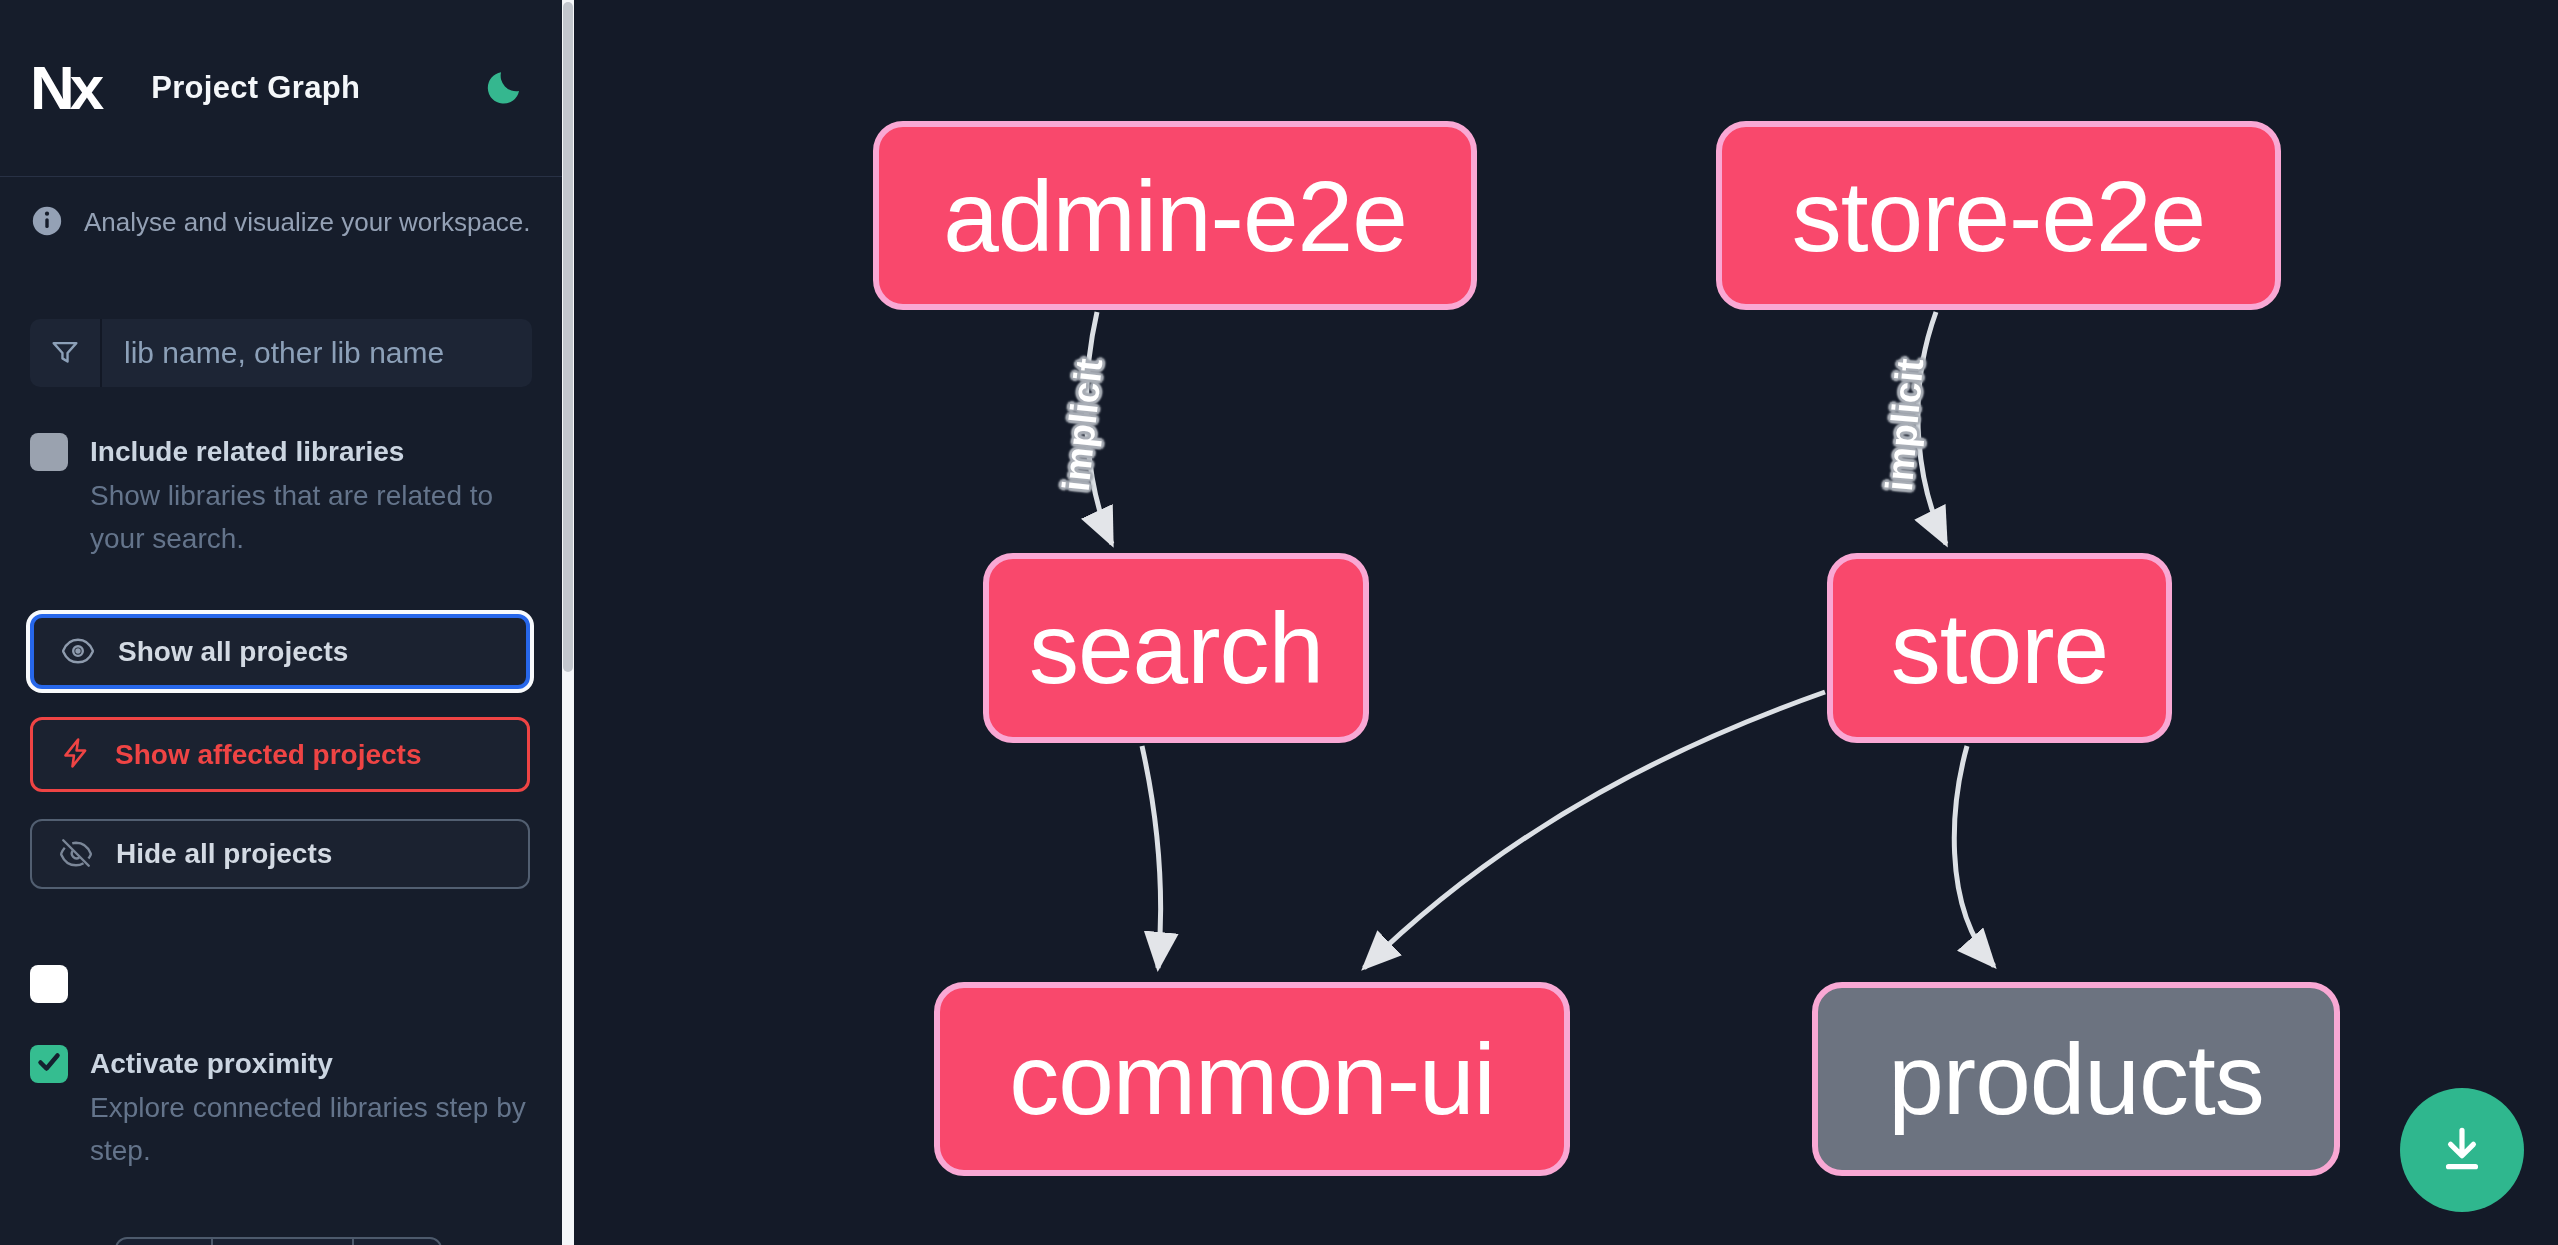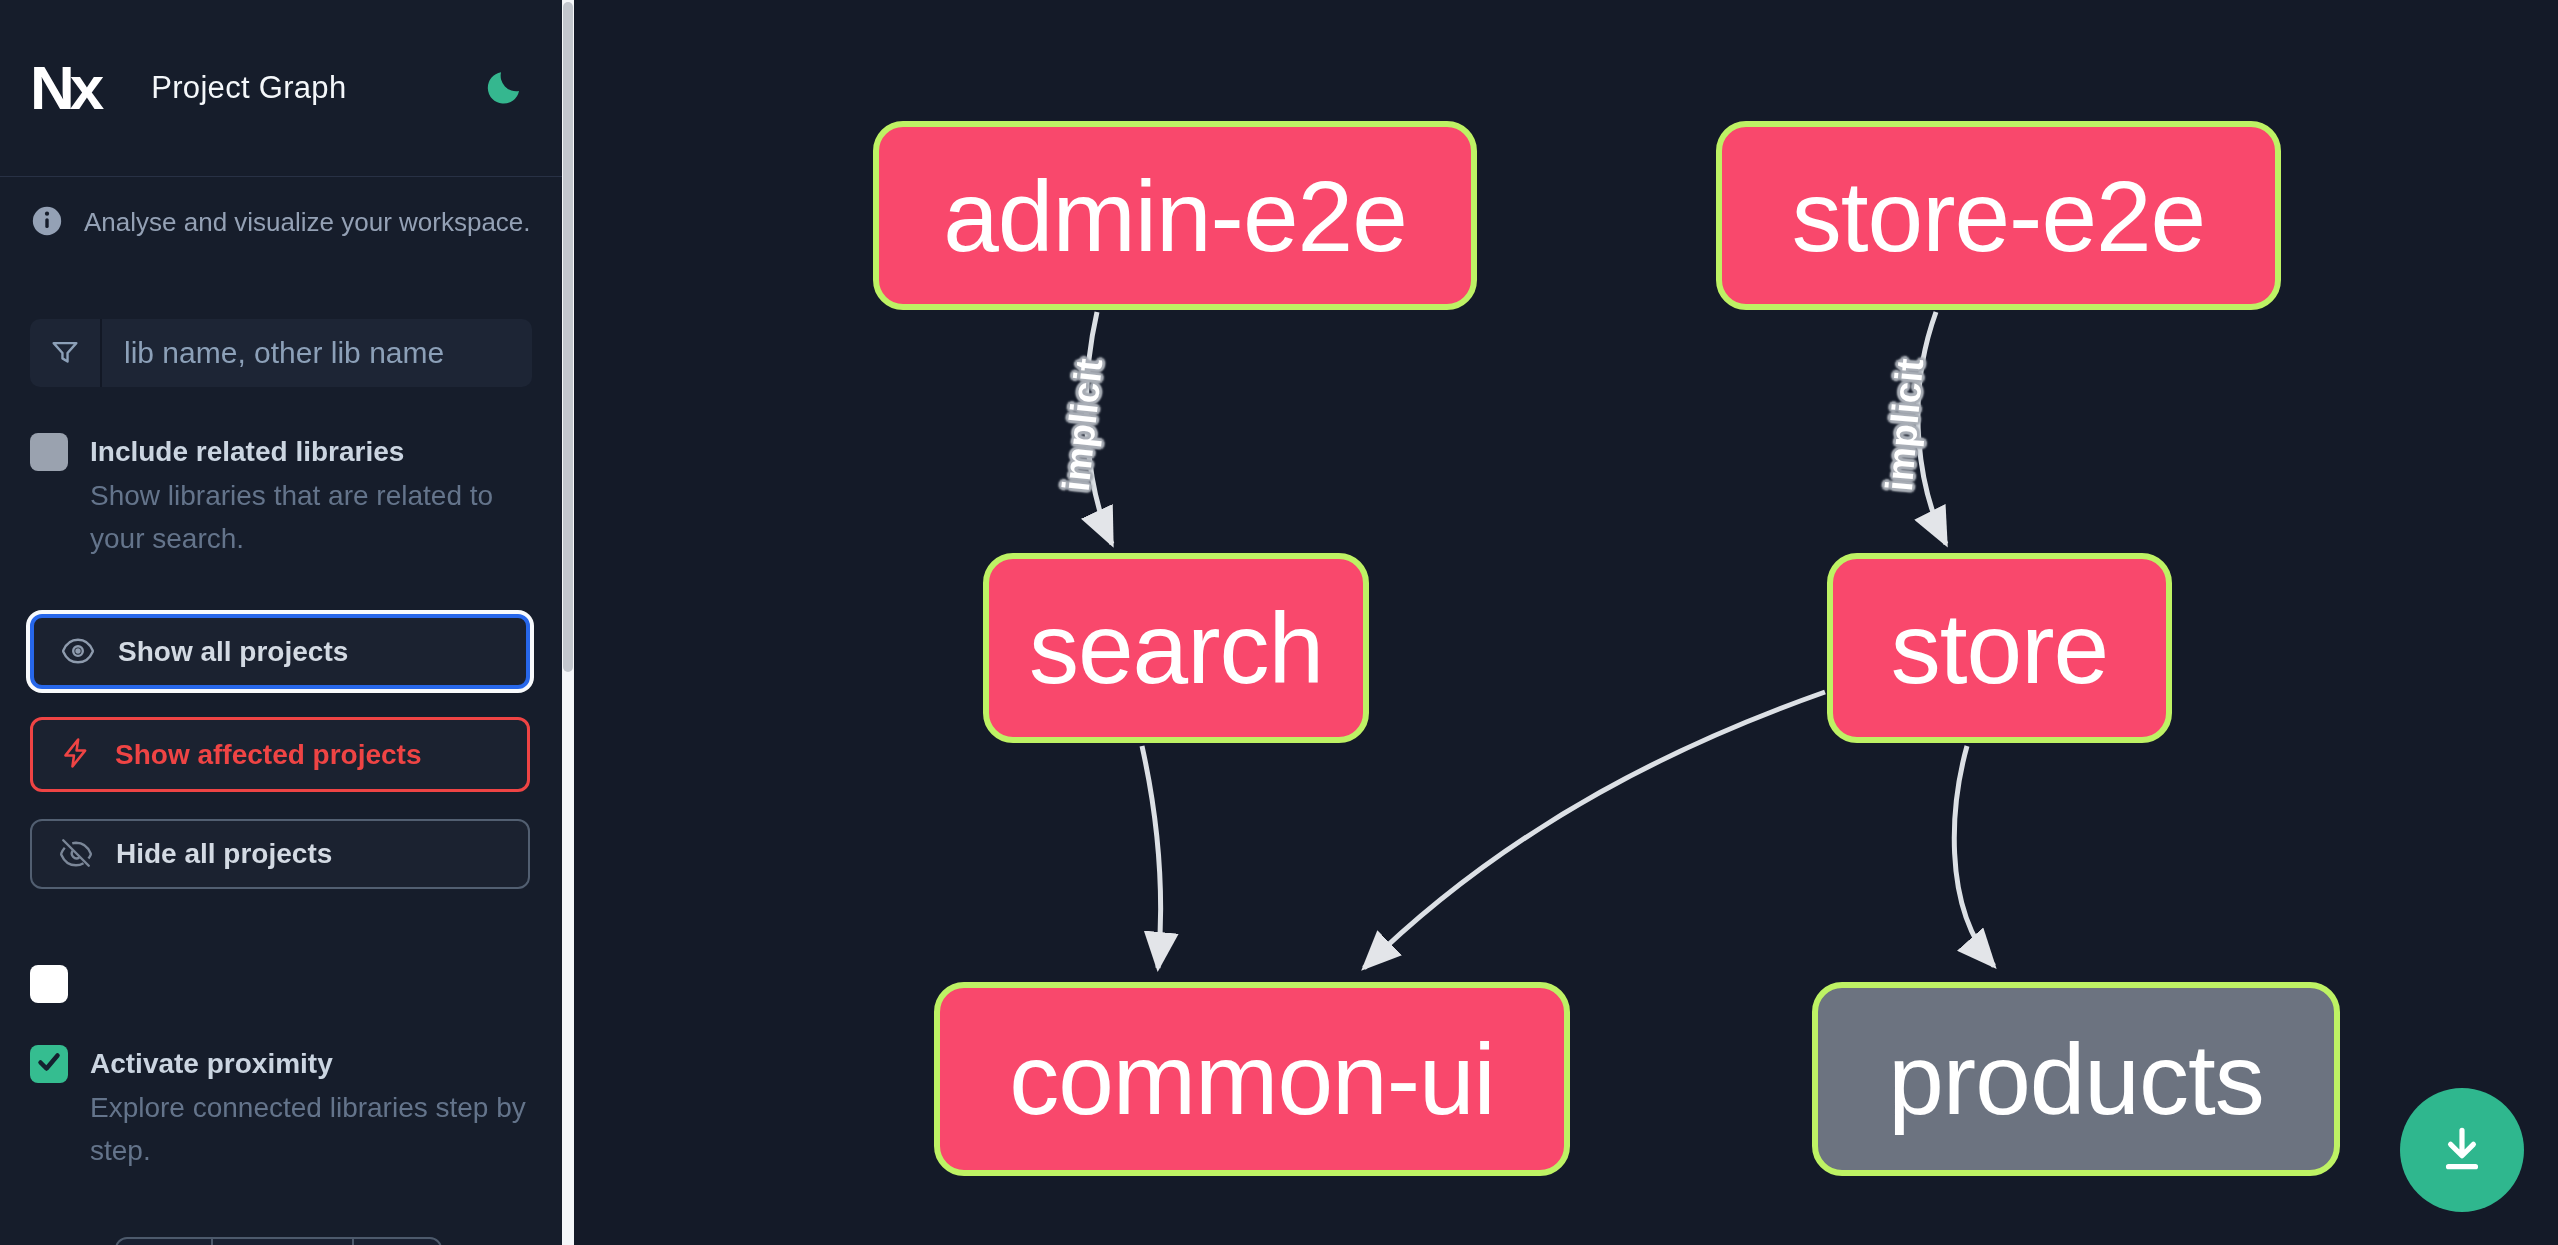--- a/index.html
+++ b/index.html
@@ -5,21 +5,21 @@
   html,body{margin:0;padding:0;}
   body{
     width:2558px;height:1245px;position:relative;overflow:hidden;
     background:#141A28;font-family:"Liberation Sans",sans-serif;
     -webkit-font-smoothing:antialiased;
   }
   
   .sidebar{position:absolute;left:0;top:0;width:562px;height:1245px;background:#161D2B;box-sizing:border-box;}
   .sb-header{height:177px;border-bottom:1px solid #283145;display:flex;align-items:center;padding:0 36px 0 30px;box-sizing:border-box;}
   .logo-text{font-size:62px;font-weight:900;color:#FFFFFF;letter-spacing:-5px;line-height:1;}
-  .app-title{font-size:31px;font-weight:400;color:#F4F7FA;margin-left:52px;letter-spacing:.3px;text-align:center;}
+  .app-title{font-size:31px;font-weight:700;color:#F4F7FA;margin-left:52px;letter-spacing:.3px;text-align:center;}
   .moon-btn{margin-left:auto;background:none;border:none;padding:0;cursor:pointer;width:44px;height:44px;}
   .sb-body{padding:0 30px;box-sizing:border-box;}
   .info-row{display:flex;align-items:flex-start;gap:20px;margin-top:27px;}
   .info-row .txt{font-size:26px;color:#94A1B5;line-height:34px;padding-top:1px;}
   .searchbox{margin-top:77px;width:502px;height:68px;background:#1D2535;border-radius:10px;display:flex;align-items:stretch;box-sizing:border-box;overflow:hidden;}
   .searchbox .funnel-seg{width:74px;display:flex;align-items:center;justify-content:center;border-right:2px solid #121825;}
   .searchbox input{flex:1;background:transparent;border:none;outline:none;color:#86efac;font-size:30px;font-family:"Liberation Sans",sans-serif;padding:0 22px;}
   .searchbox input::placeholder{color:#8CA0B8;opacity:1;}
   .toggle-row{display:flex;align-items:flex-start;margin-top:44px;}
   .checkbox{width:38px;height:38px;border-radius:8px;flex:0 0 38px;margin-top:2px;cursor:pointer;display:flex;align-items:center;justify-content:center;}
@@ -41,21 +41,21 @@
   .segmented .div1,.segmented .div2{position:absolute;top:0;bottom:0;width:2px;background:#4D5A6C;}
   .segmented .div1{left:94px;}
   .segmented .div2{left:235px;}
   
   .scrollbar{position:absolute;left:562px;top:0;width:12px;height:1245px;background:#F4F6F9;}
   .scrollbar .thumb{position:absolute;left:1px;top:2px;width:10px;height:670px;background:#C2C6CD;border-radius:6px;cursor:pointer;}
   
   .canvas{position:absolute;left:574px;top:0;width:1984px;height:1245px;background:#141A28;}
   #edges-svg{position:absolute;left:0;top:0;}
   .edge{fill:none;stroke:#DCE0E5;stroke-width:5;}
-  .gnode{position:absolute;box-sizing:border-box;border:6px solid #bef264;border-radius:30px;display:flex;align-items:center;justify-content:center;color:#FFFFFF;font-size:100px;line-height:1;cursor:pointer;letter-spacing:-1px;}
+  .gnode{position:absolute;box-sizing:border-box;border:6px solid #f9a8d4;border-radius:30px;display:flex;align-items:center;justify-content:center;color:#FFFFFF;font-size:100px;line-height:1;cursor:pointer;letter-spacing:-1px;}
   .gnode.pink{background:#F9486C;}
   .gnode.gray{background:#6C7380;}
   .edge-label{position:absolute;font-size:38px;font-weight:700;color:#FFFFFF;white-space:nowrap;
     text-shadow:-3px 0 2px #A9AEB6,3px 0 2px #A9AEB6,0 -3px 2px #A9AEB6,0 3px 2px #A9AEB6,-2px -2px 2px #A9AEB6,2px 2px 2px #A9AEB6,-2px 2px 2px #A9AEB6,2px -2px 2px #A9AEB6;}
   .fab{position:absolute;left:1826px;top:1088px;width:124px;height:124px;border-radius:50%;background:#2FB78E;border:none;display:flex;align-items:center;justify-content:center;cursor:pointer;}
 </style>
 </head>
 <body>
 
 <aside class="sidebar">

